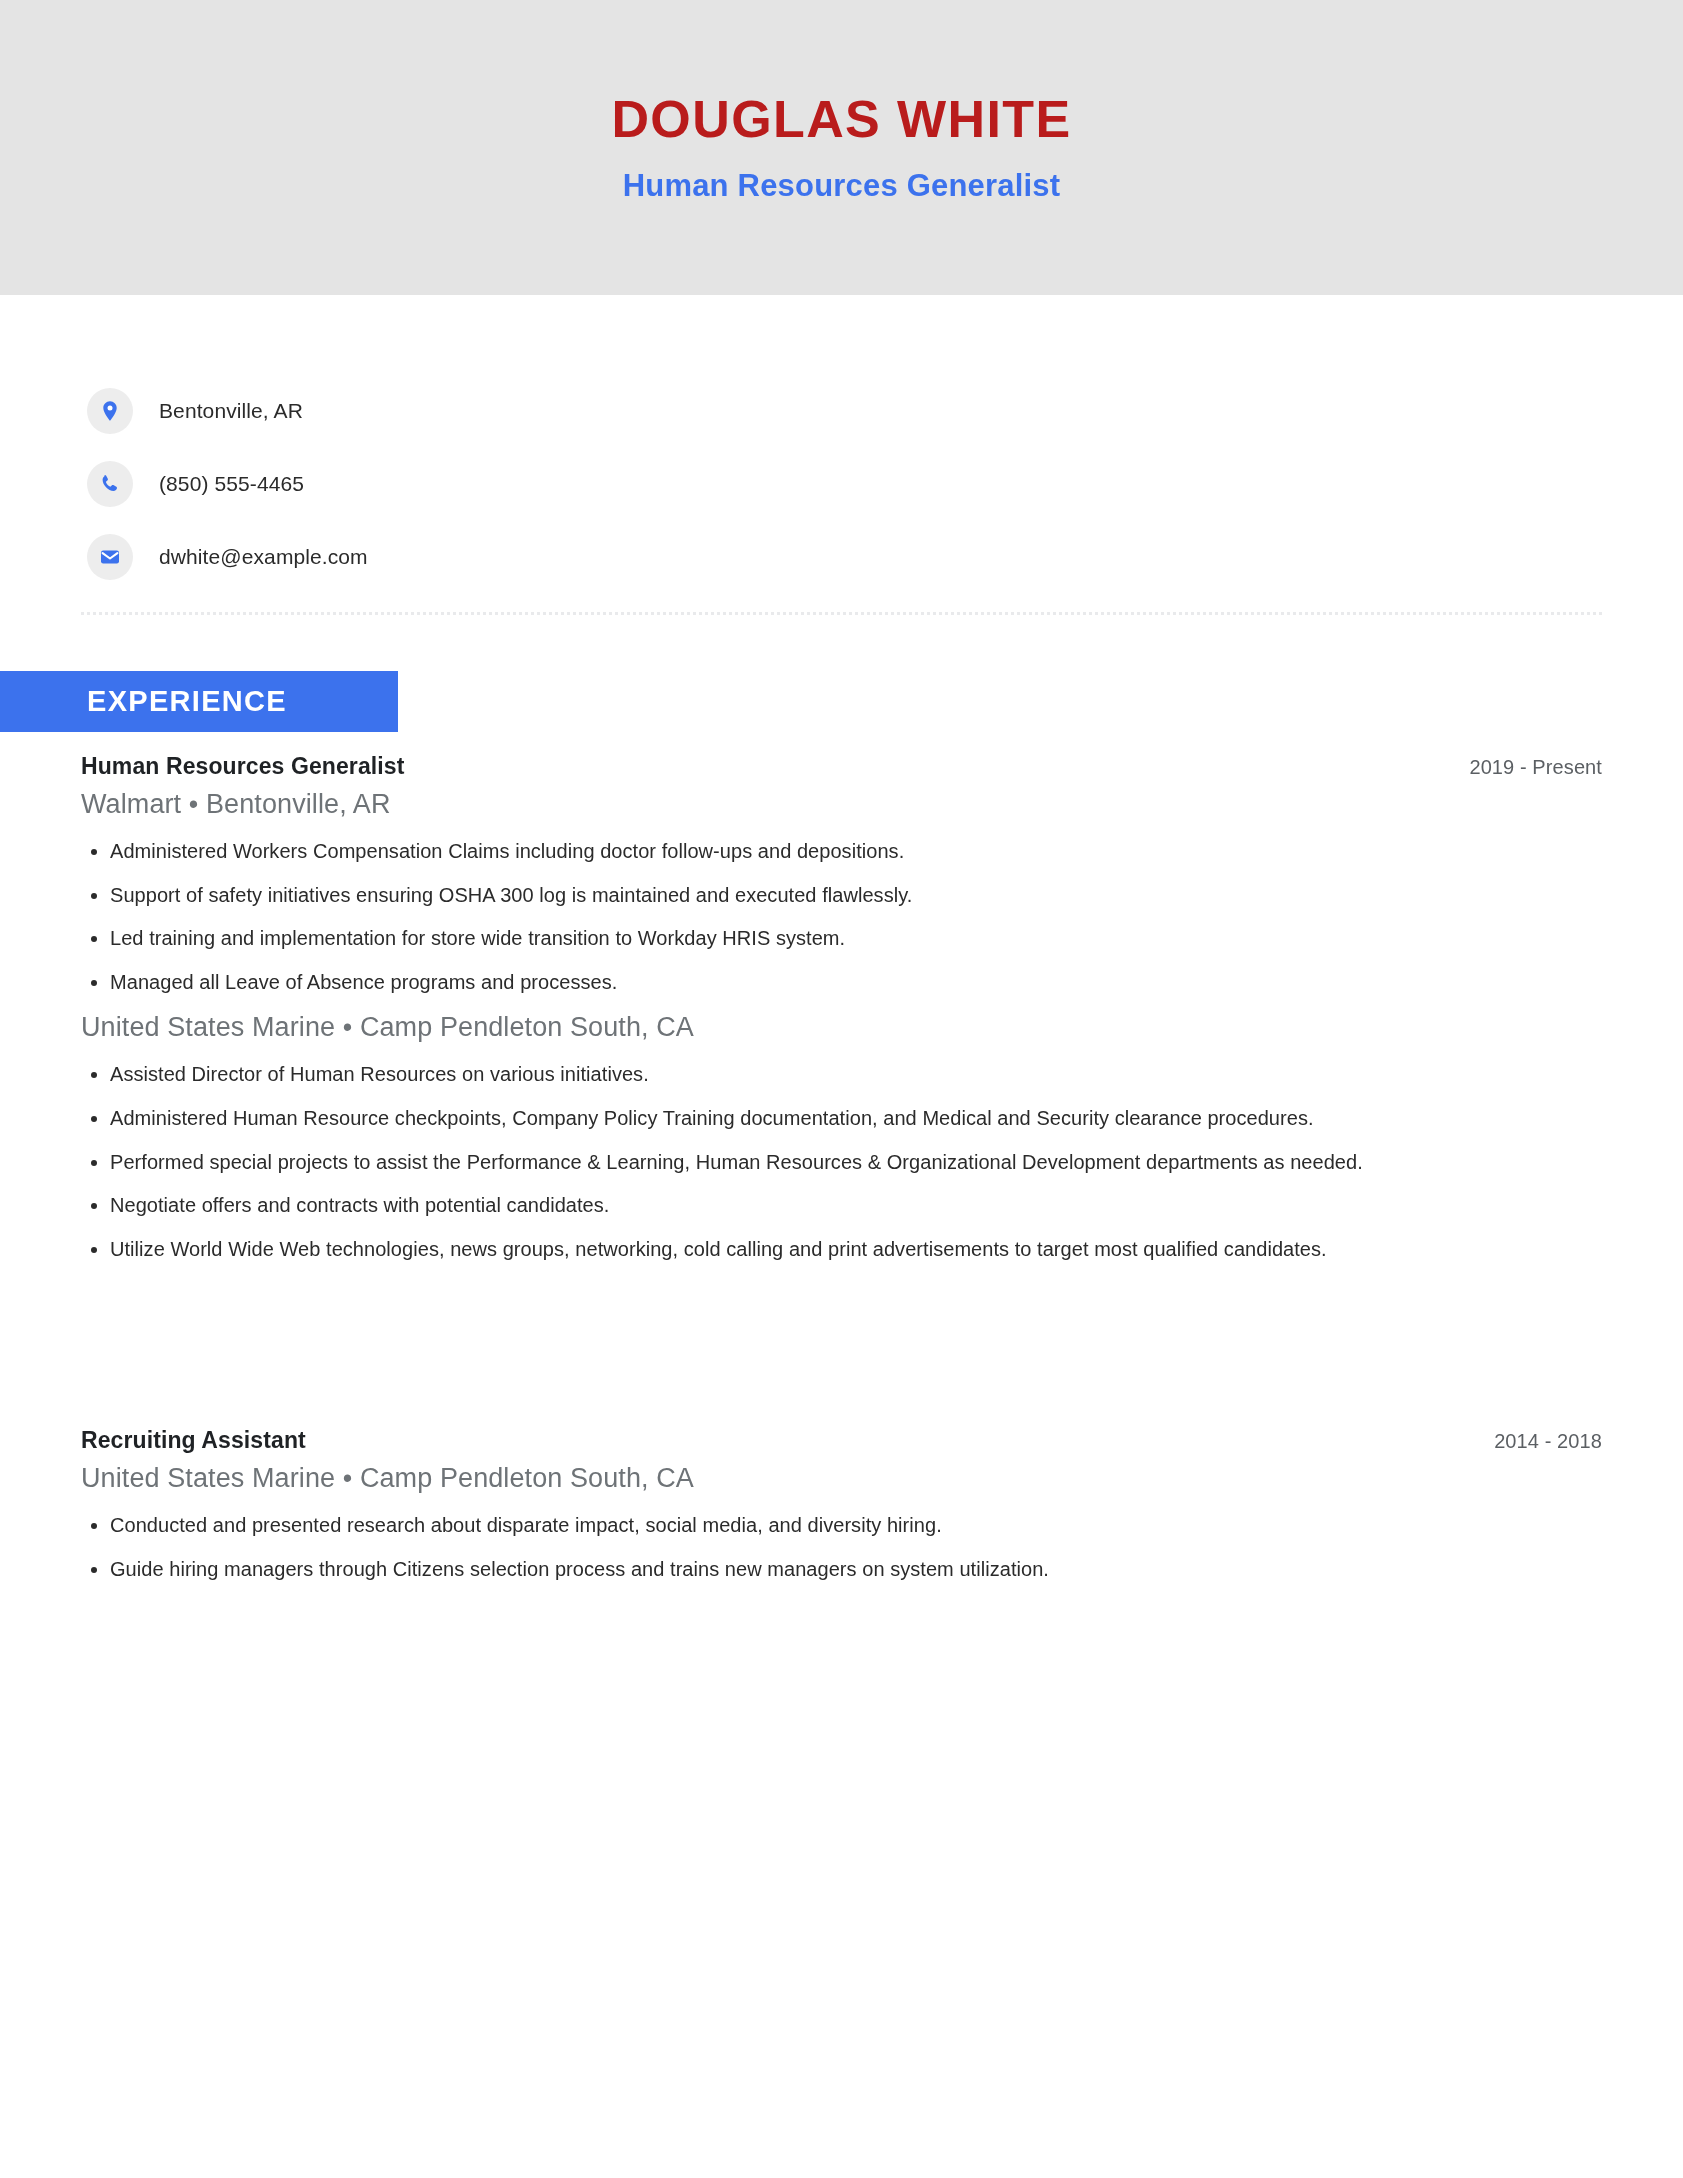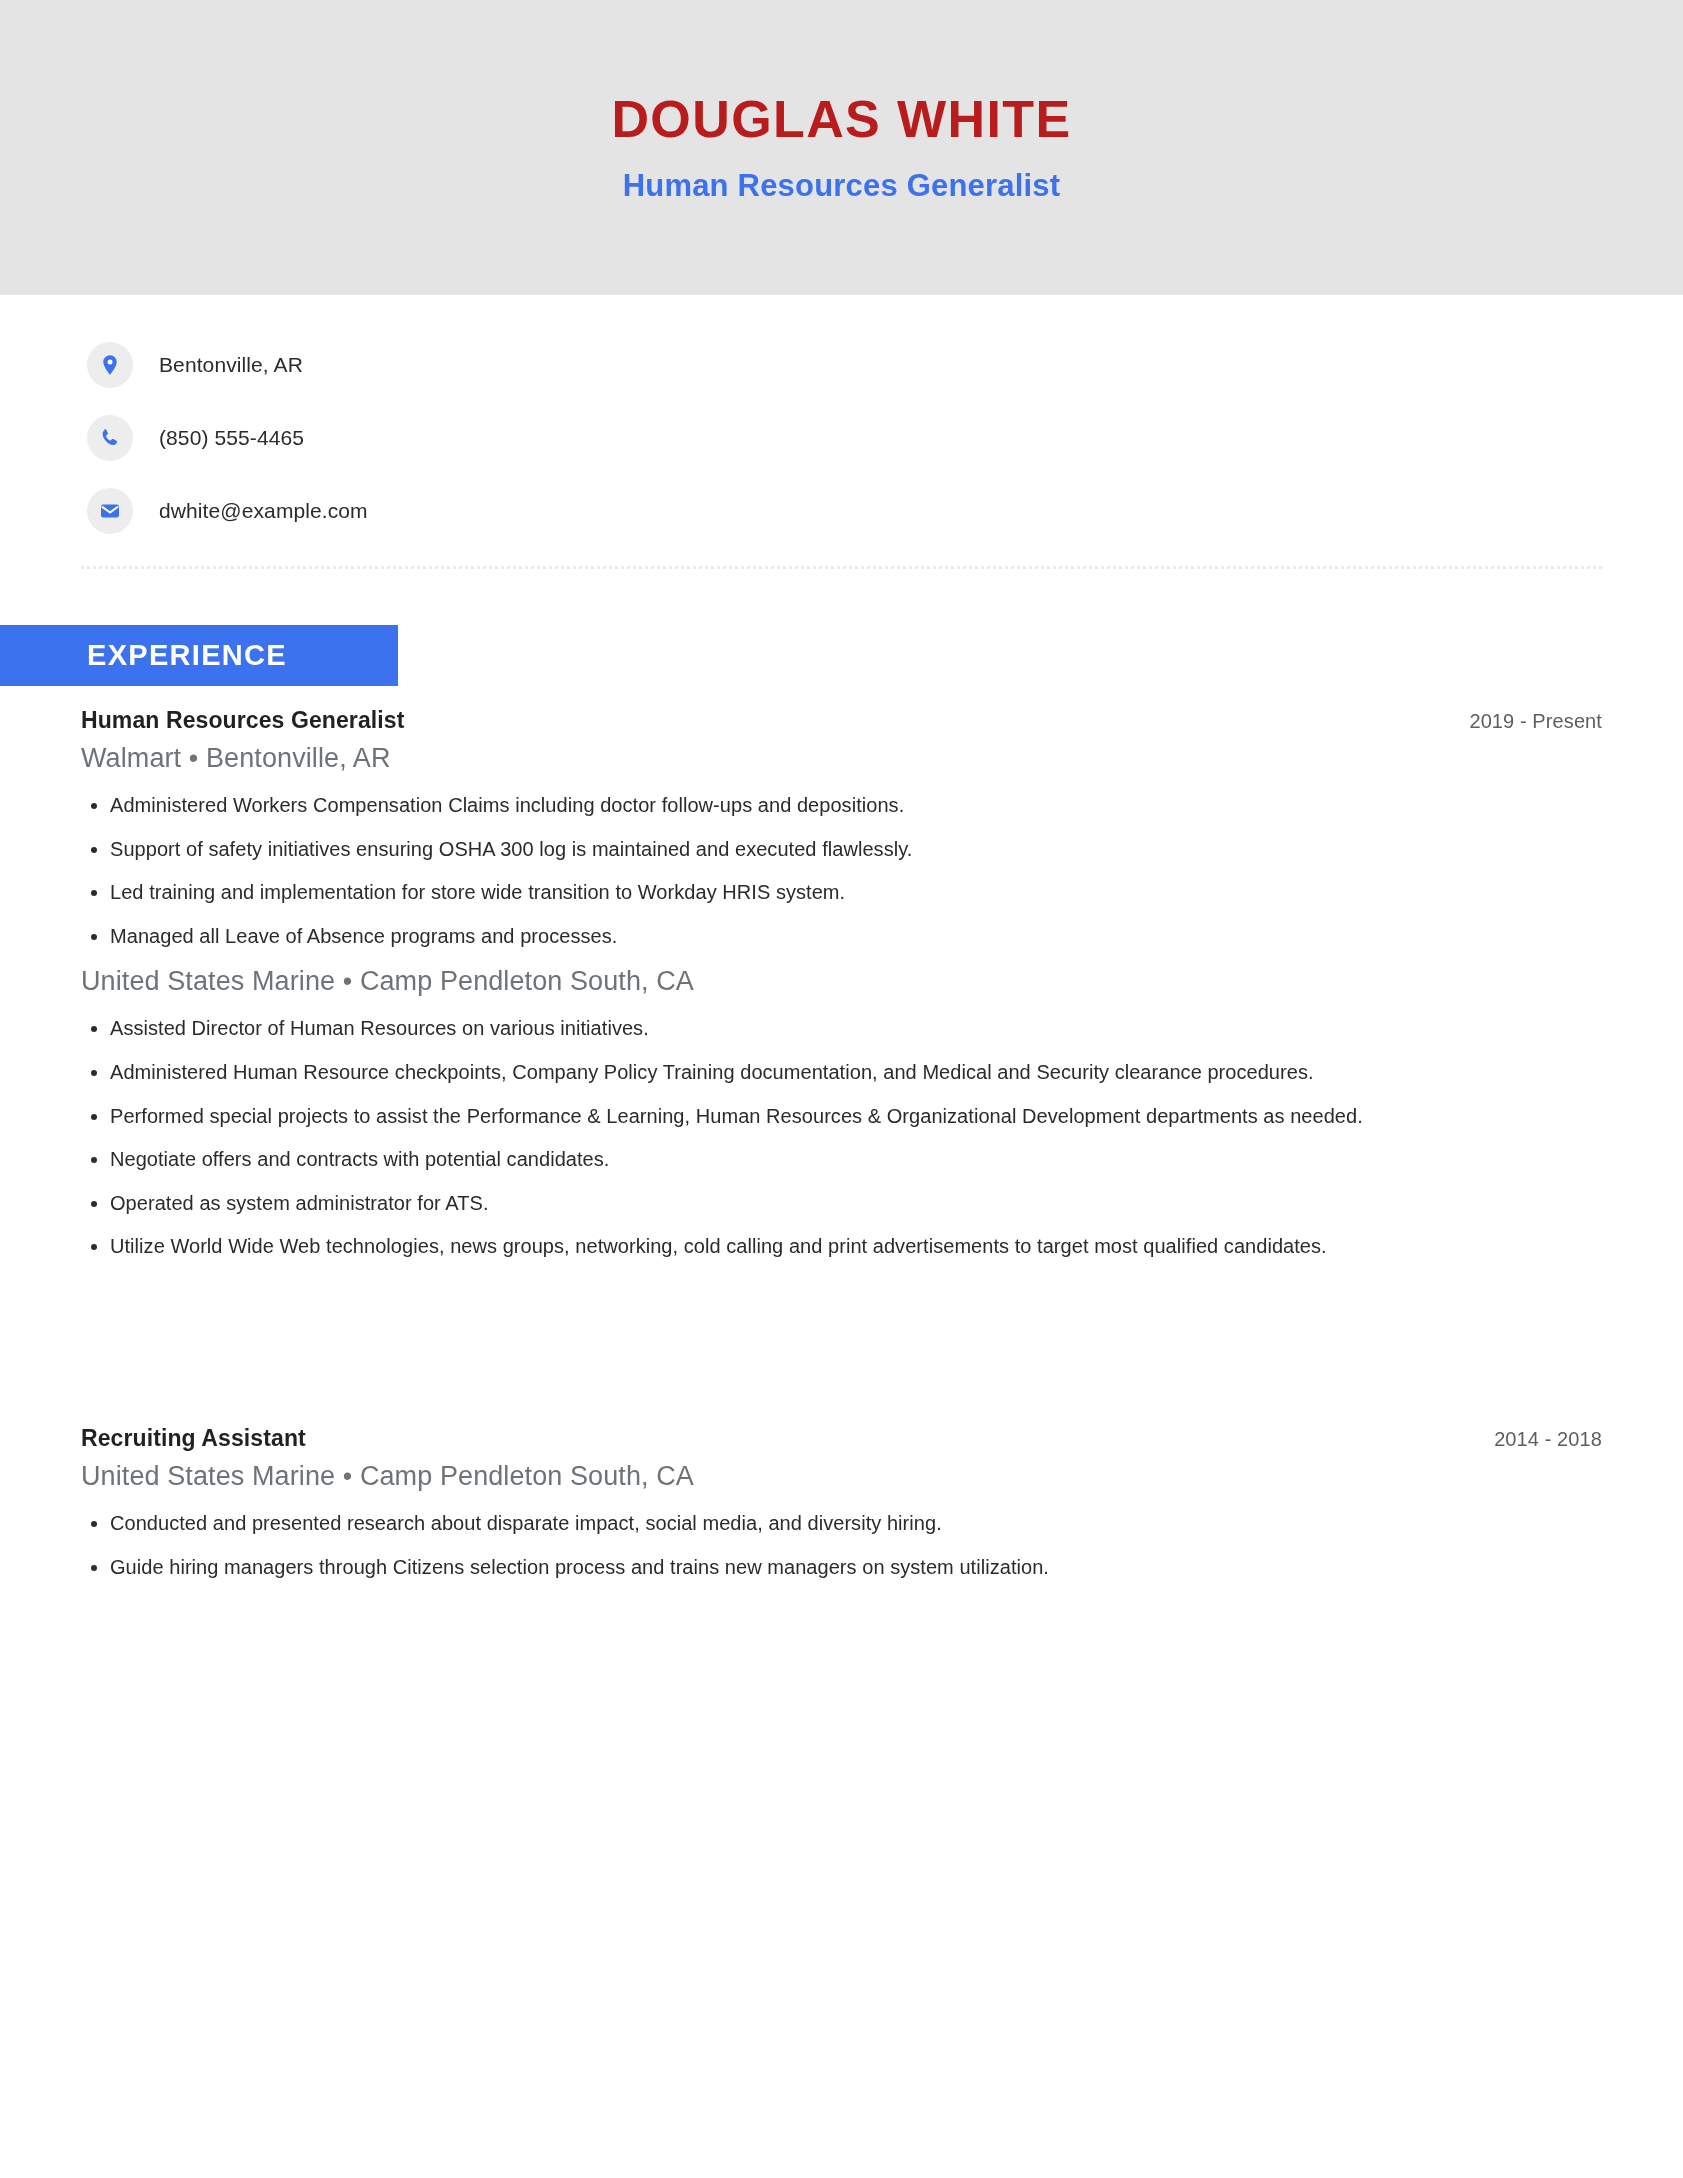--- a/index.html
+++ b/index.html
@@ -42,20 +42,21 @@
     font-size: 31px;
     font-weight: 700;
     color: #3c72ed;
     letter-spacing: 0.2px;
     text-align: center;
   }
 
   
   .contact-block {
     padding: 44px 0 0 87px;
+    margin-top: 46px;
   }
 
   .contact-row {
     display: flex;
     align-items: center;
     height: 51px;
     margin-bottom: 22px;
   }
 
   .contact-icon {
@@ -234,21 +235,20 @@
     </ul>
   </div>
 
   <div class="job-entry e1">
     <div class="job-meta">United States Marine  •  Camp Pendleton South, CA</div>
     <ul class="job-bullets">
       <li>Assisted Director of Human Resources on various initiatives.</li>
       <li>Administered Human Resource checkpoints, Company Policy Training documentation, and Medical and Security clearance procedures.</li>
       <li>Performed special projects to assist the Performance &amp; Learning, Human Resources &amp; Organizational Development departments as needed.</li>
       <li>Negotiate offers and contracts with potential candidates.</li>
-      <li>Operated as system administrator for ATS.</li>
       <li>Utilize World Wide Web technologies, news groups, networking, cold calling and print advertisements to target most qualified candidates.</li>
     </ul>
   </div>
 
   <div class="job-entry e2">
     <div class="job-head">
       <span class="job-role">Recruiting Assistant</span>
       <span class="job-dates">2014 - 2018</span>
     </div>
     <div class="job-meta">United States Marine  •  Camp Pendleton South, CA</div>

